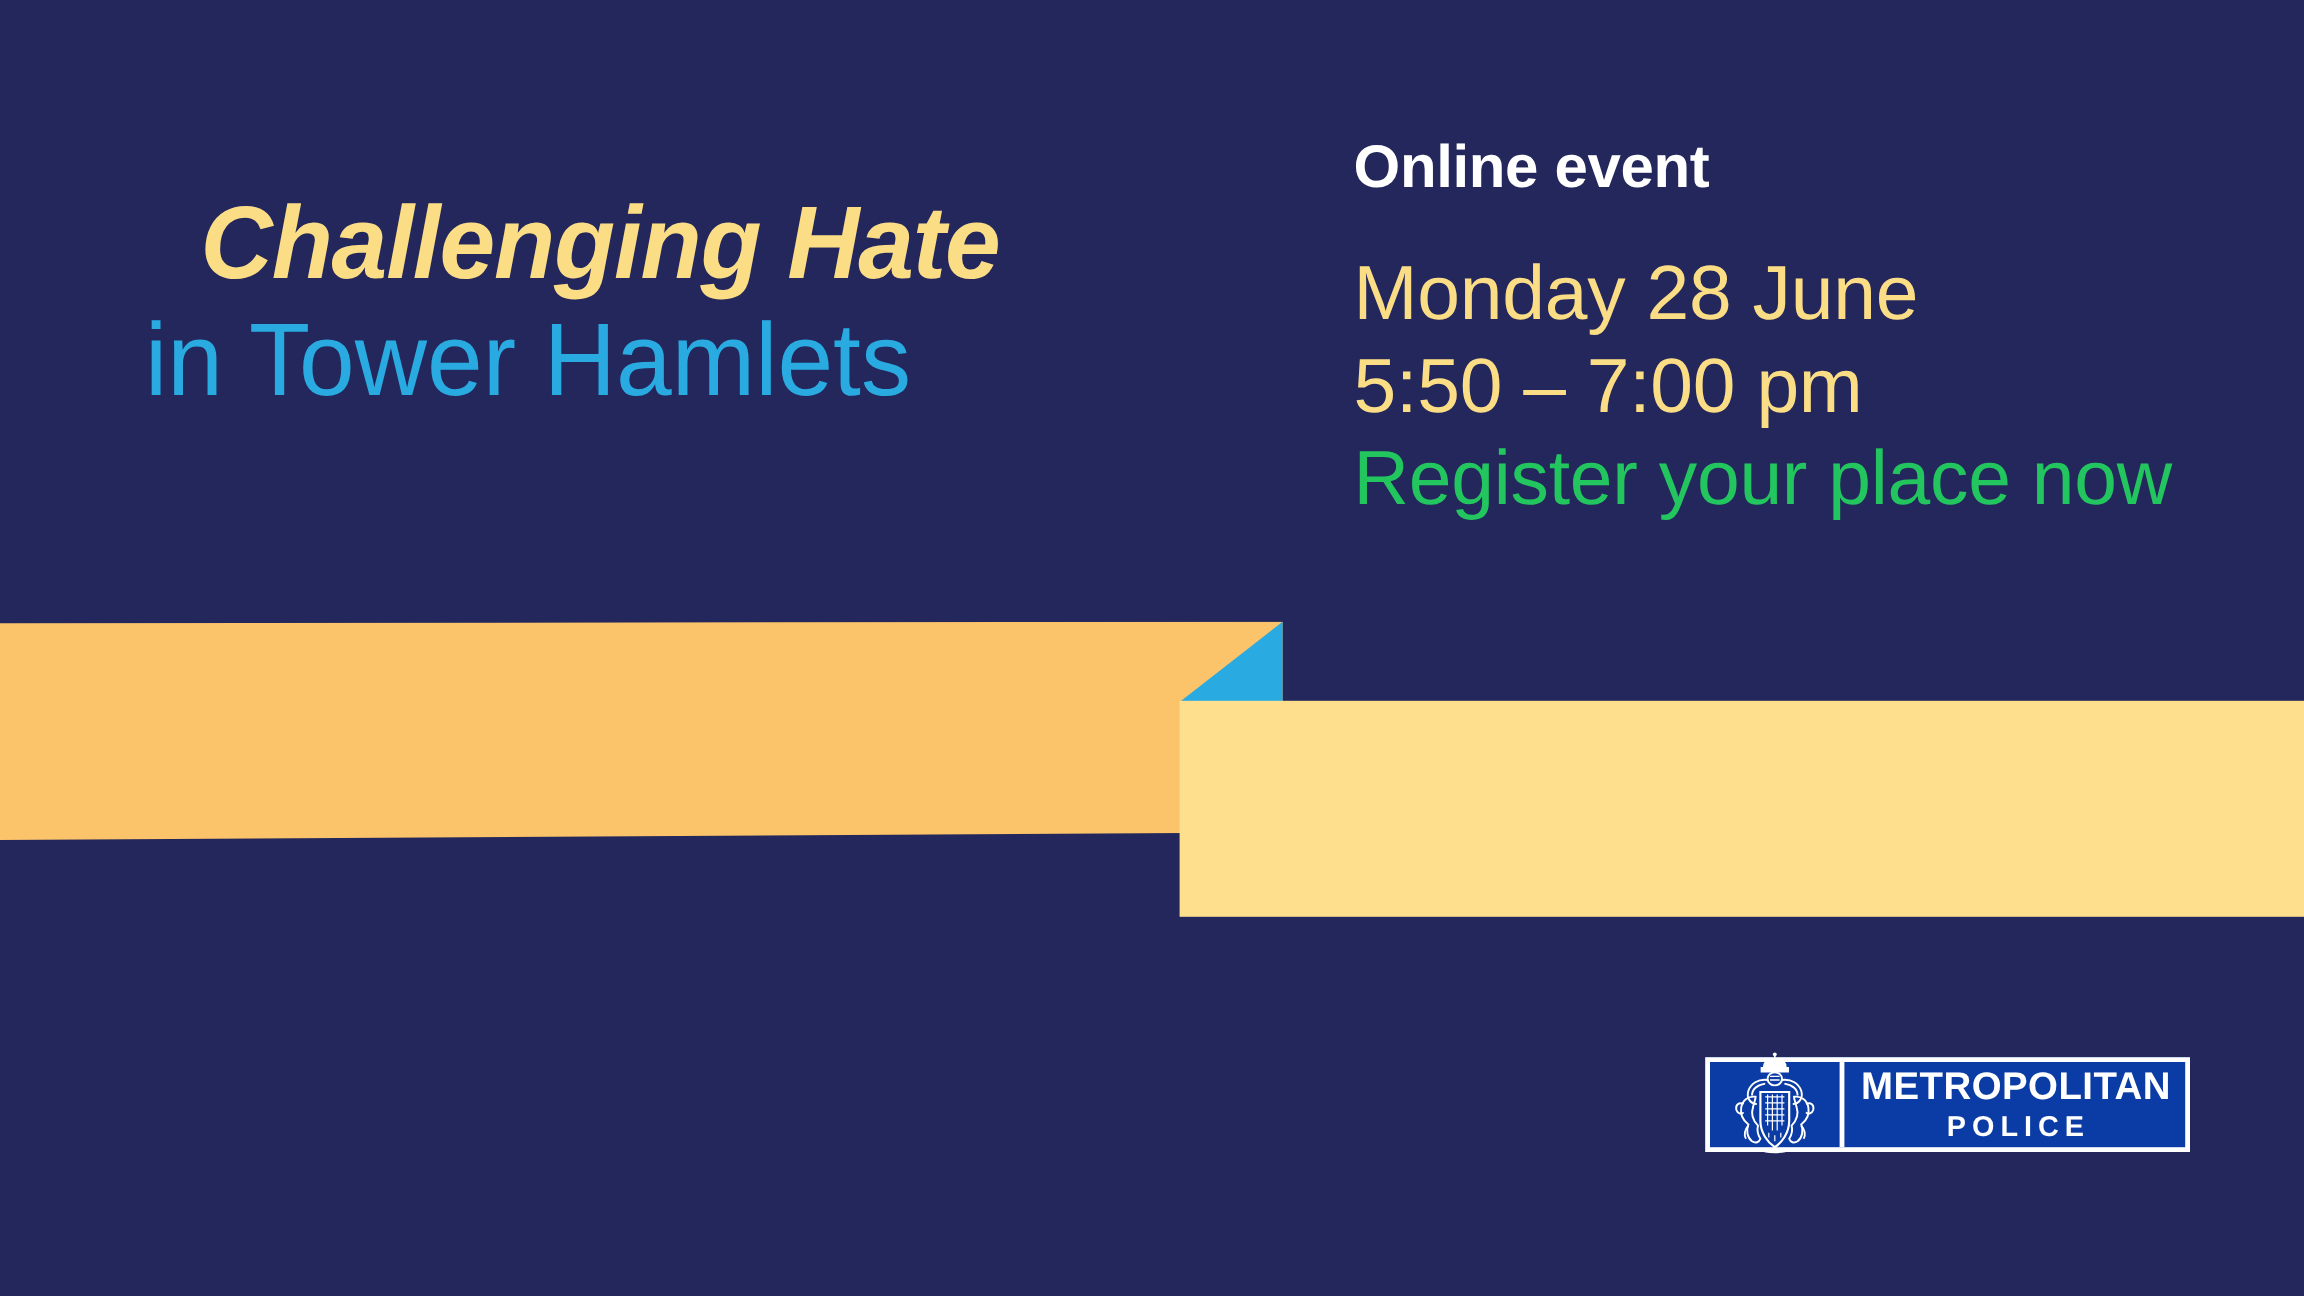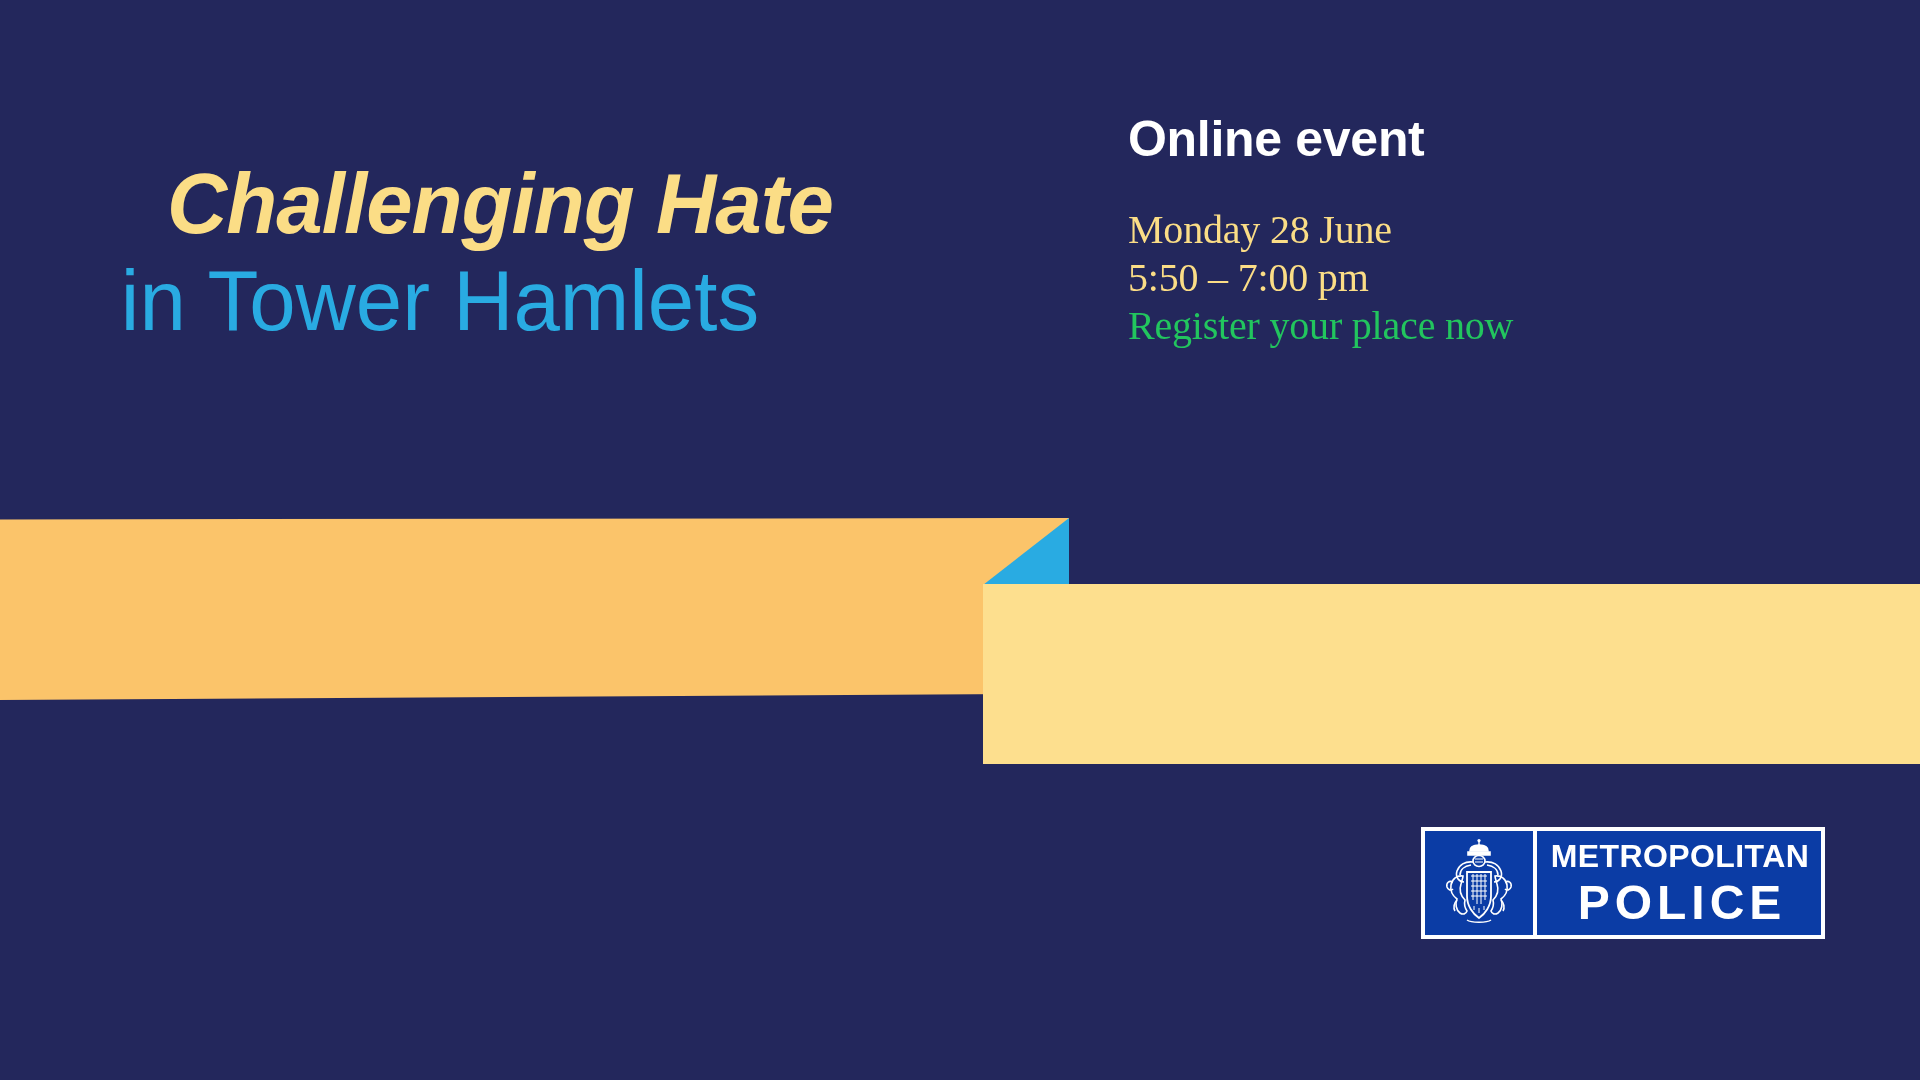--- a/index.html
+++ b/index.html
@@ -60,26 +60,25 @@
   .event-heading {
     font-size: 50px;
     font-weight: 700;
     color: #ffffff;
     line-height: 1.08;
     letter-spacing: -0.3px;
     margin: 0 0 40px 0;
     white-space: nowrap;
   }
   .event-line {
-    font-size: 40px;
+    font-size: 64px;
     font-weight: 400;
     line-height: 1.2;
     white-space: nowrap;
     letter-spacing: -0.2px;
-    font-family: Liberation Serif, serif;
   }
   .event-line.accent { color: #fbdd86; }
   .event-line.plain  { color: #22c55e; }
 
   
   .ribbon-orange {
     position: absolute;
     left: 0;
     top: 518px;
     width: 1069px;
@@ -120,23 +119,23 @@
     letter-spacing: 1.4px;
     color: #ffffff;
     text-align: center;
     white-space: nowrap;
   }
 
   
   .met-logo {
     position: absolute;
     left: 1421px;
-    top: 827px;
+    top: 881px;
     width: 404px;
-    height: 112px;
+    height: 79px;
     background: #0b3ca5;
     border: 4px solid #ffffff;
     box-sizing: border-box;
     display: flex;
     align-items: stretch;
   }
   .met-crest {
     width: 108px;
     flex: 0 0 108px;
     border-right: 4px solid #ffffff;
@@ -155,21 +154,21 @@
   }
   .met-word-top {
     font-size: 32px;
     font-weight: 700;
     color: #ffffff;
     letter-spacing: 0.4px;
     line-height: 1;
     white-space: nowrap;
   }
   .met-word-bottom {
-    font-size: 48px;
+    font-size: 24px;
     font-weight: 700;
     color: #ffffff;
     letter-spacing: 5px;
     line-height: 1;
     margin-top: 7px;
     white-space: nowrap;
     padding-left: 4px;
   }
 </style>
 </head>

